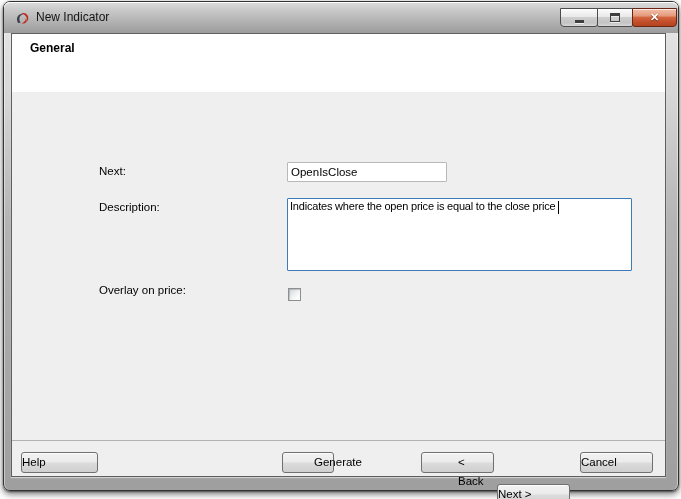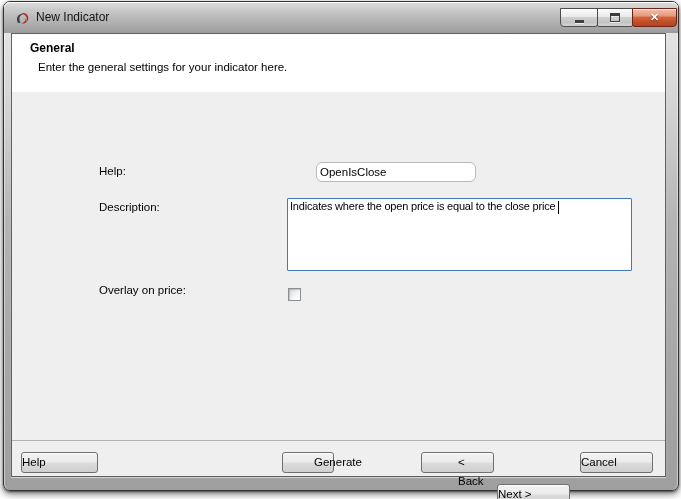--- a/index.html
+++ b/index.html
@@ -58,21 +58,21 @@
   .header-subtitle { position:absolute; left:26px; top:27px; font-size:11.5px; color:#000; }
 
   .field-label { position:absolute; font-size:11.5px; color:#000; }
   .lbl-name     { left:87px; top:131px; }
   .lbl-desc     { left:87px; top:167px; }
   .lbl-overlay  { left:87px; top:250px; }
 
   .name-input {
     position:absolute; left:275px; top:128px; width:160px; height:20px;
     border:1px solid #b9b9b9; background:#ffffff; font-family:"Liberation Sans",sans-serif;
-    font-size:11.5px; color:#000; padding:1px 3px; outline:none; border-radius:6px;margin-left:29px;
+    font-size:11.5px; color:#000; padding:1px 3px; outline:none; border-radius:1px;
   }
   .desc-textarea {
     position:absolute; left:275px; top:164px; width:345px; height:73px;
     border:1px solid #3f7cb6; background:#ffffff; font-family:"Liberation Sans",sans-serif;
     font-size:11px; letter-spacing:-0.2px; color:#000; padding:1px 2px;
     resize:none; overflow:hidden; outline:none; border-radius:1px;
   }
   .text-caret { position:absolute; left:546px; top:167px; width:1px; height:13px; background:#000; }
 
   .checkbox {
@@ -121,24 +121,23 @@
       <div class="cap-btn close">
         <span>✕</span>
       </div>
     </div>
   </div>
 
   <div class="client">
 
     <div class="header-band">
       <div class="header-title">General</div>
-      <div class="header-subtitle">Enter the general settings for your indicator here.</div>
     </div>
 
-    <label class="field-label lbl-name">Help:</label>
+    <label class="field-label lbl-name">Next:</label>
     <input class="name-input" type="text" value="OpenIsClose" style="">
 
     <label class="field-label lbl-desc">Description:</label>
     <textarea class="desc-textarea" wrap="off" spellcheck="false" style="">Indicates where the open price is equal to the close price</textarea>
     <div class="text-caret"></div>
 
     <label class="field-label lbl-overlay">Overlay on price:</label>
     <div class="checkbox"></div>
 
     <div class="separator"></div>

